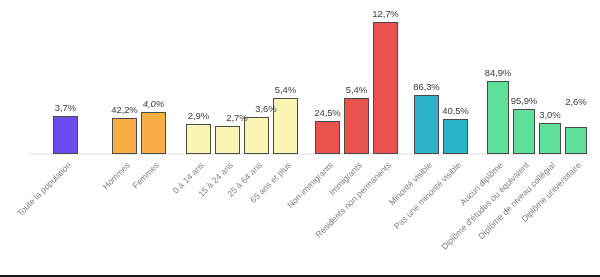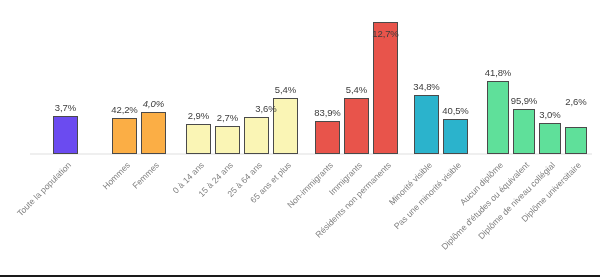--- a/index.html
+++ b/index.html
@@ -80,29 +80,29 @@
         <div class="bar" style="left: 487px; width: 22px; height: 73px; top: 81px; bottom: auto; background: rgb(95, 224, 154);"></div>
         <div class="bar" style="left: 513px; width: 22px; height: 45px; top: 109px; bottom: auto; background: rgb(95, 224, 154);"></div>
         <div class="bar" style="left: 539px; width: 22px; height: 31px; top: 123px; bottom: auto; background: rgb(95, 224, 154);"></div>
         <div class="bar" style="left: 565px; width: 22px; height: 27px; top: 127px; bottom: auto; background: rgb(95, 224, 154);"></div>
       </div>
     <div id="value-labels">
         <div class="bar-label" style="left: 45.5px; width: 40px; top: 102px;">3,7%</div>
         <div class="bar-label" style="left: 104.5px; width: 40px; top: 104px;">42,2%</div>
         <div class="bar-label" style="left: 133.5px; width: 40px; top: 98px; font-style: italic;">4,0%</div>
         <div class="bar-label" style="left: 178.5px; width: 40px; top: 110px;">2,9%</div>
-        <div class="bar-label" style="left: 207.5px; width: 40px; top: 112px;">2,7%</div>
+        <div class="bar-label" style="left: 207.5px; width: 40px; top: 112px; text-align: right;">2,7%</div>
         <div class="bar-label" style="left: 236.5px; width: 40px; top: 103px; text-align: right;">3,6%</div>
         <div class="bar-label" style="left: 265.5px; width: 40px; top: 84px;">5,4%</div>
-        <div class="bar-label" style="left: 307.5px; width: 40px; top: 107px;">83,9%</div>
+        <div class="bar-label" style="left: 307.5px; width: 40px; top: 107px;">24,5%</div>
         <div class="bar-label" style="left: 336.5px; width: 40px; top: 84px;">5,4%</div>
-        <div class="bar-label" style="left: 365.5px; width: 40px; top: 8px; margin-top: 20px;">12,7%</div>
-        <div class="bar-label" style="left: 406.5px; width: 40px; top: 81px;">34,8%</div>
+        <div class="bar-label" style="left: 365.5px; width: 40px; top: 8px;">12,7%</div>
+        <div class="bar-label" style="left: 406.5px; width: 40px; top: 81px;">86,3%</div>
         <div class="bar-label" style="left: 435.5px; width: 40px; top: 105px;">40,5%</div>
-        <div class="bar-label" style="left: 478px; width: 40px; top: 67px;">41,8%</div>
+        <div class="bar-label" style="left: 478px; width: 40px; top: 67px;">84,9%</div>
         <div class="bar-label" style="left: 504px; width: 40px; top: 95px;">95,9%</div>
         <div class="bar-label" style="left: 530px; width: 40px; top: 109px;">3,0%</div>
         <div class="bar-label" style="left: 556px; width: 40px; top: 96px;">2,6%</div>
       </div>
   </div>
   <div id="cat-labels">
       <div class="cat-label" style="left: -134.5px; width: 200px; top: 160px;">Toute la population</div>
       <div class="cat-label" style="left: -75.5px; width: 200px; top: 160px;">Hommes</div>
       <div class="cat-label" style="left: -46.5px; width: 200px; top: 160px;">Femmes</div>
       <div class="cat-label" style="left: -1.5px; width: 200px; top: 160px;">0 à 14 ans</div>

